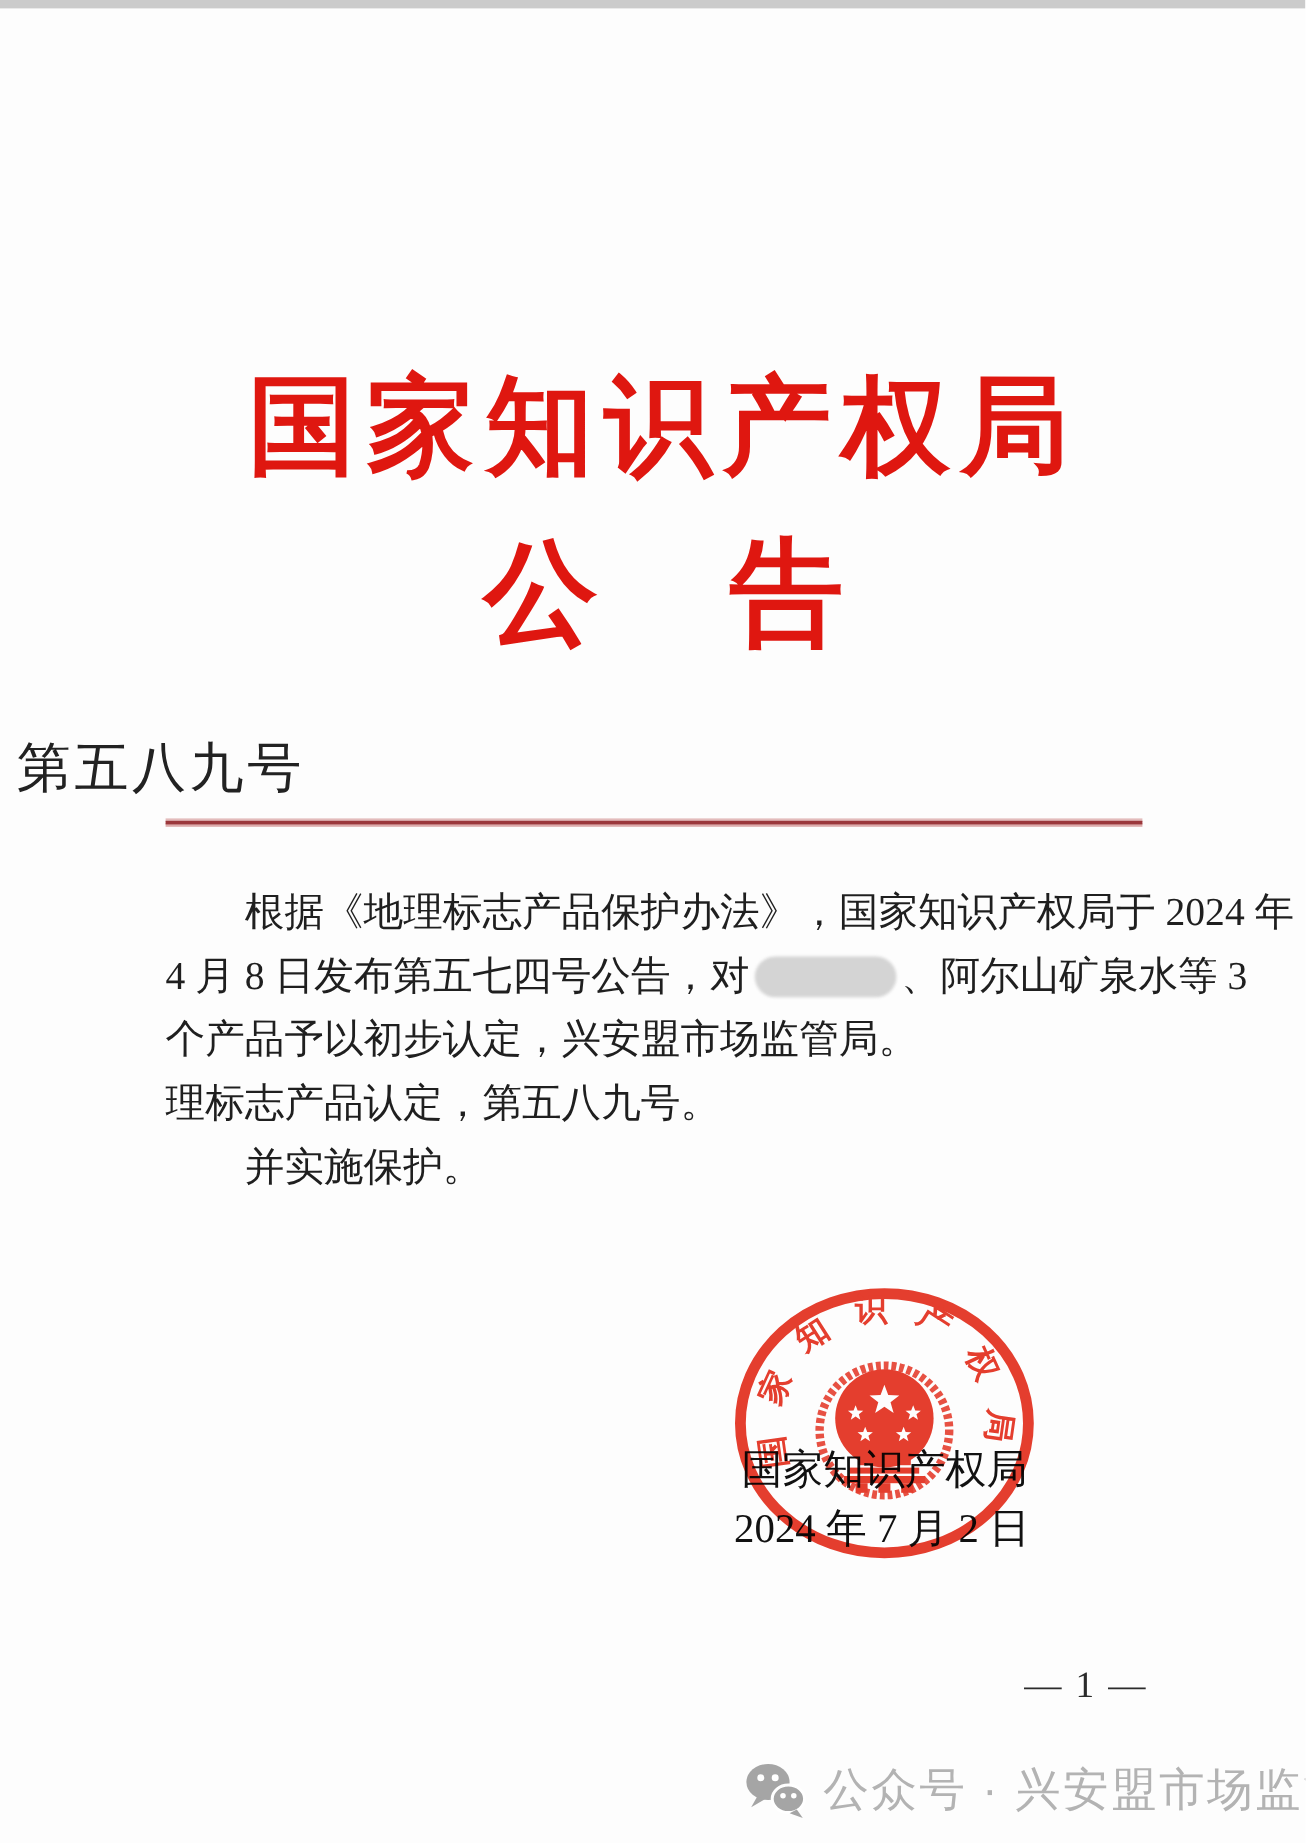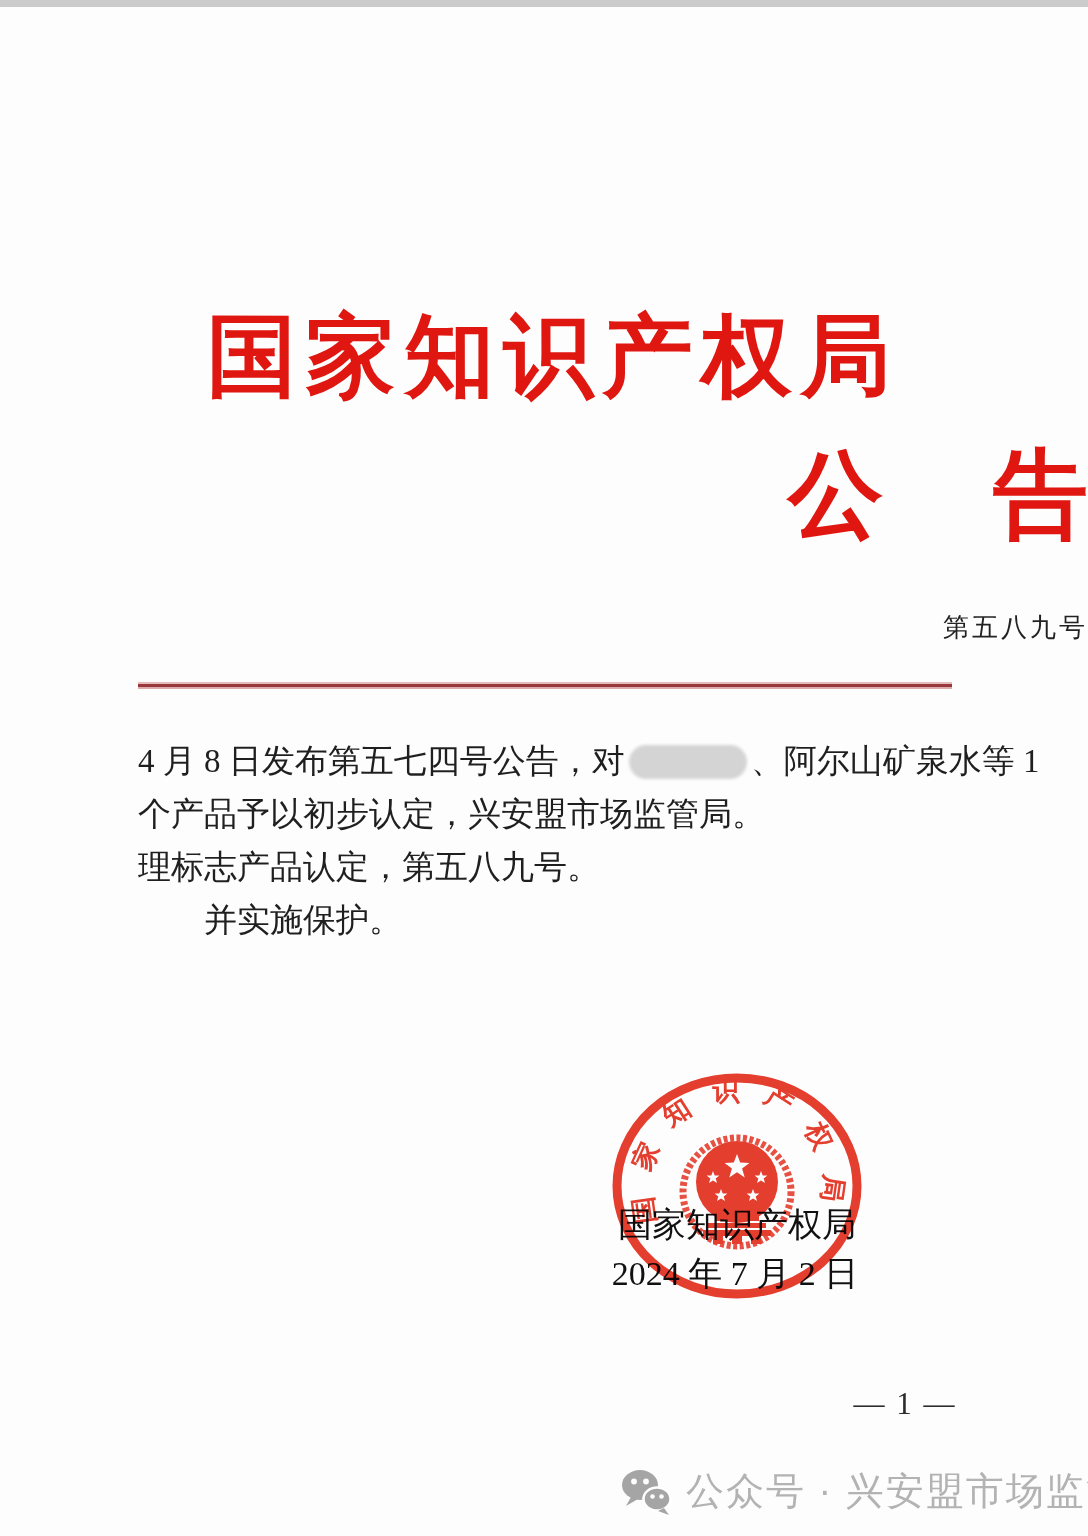--- a/index.html
+++ b/index.html
@@ -28,35 +28,35 @@
     letter-spacing: 9px;
     color: #df1710;
     line-height: 1.0;
     white-space: nowrap;
   }
   .doc-type {
     position: absolute;
     left: 0; top: 448px;
     width: 1088px;
     padding-left: 18px;
-    text-align: right;
+    text-align: center;
     font-size: 95px;
     font-weight: bold;
     color: #df1710;
     line-height: 1.0;
     white-space: nowrap;
   }
   .doc-type .gap { display: inline-block; width: 110px; }
   .issue-no {
     position: absolute;
     left: 0; top: 610px;
     width: 1088px;
     padding-left: 14px;
-    text-align: right;
-    font-size: 26px;
+    text-align: left;
+    font-size: 45px;
     letter-spacing: 3px;
     color: #222222;
   }
   .red-rule {
     position: absolute;
     left: 138px; top: 684px;
     width: 814px; height: 3px;
     background: #9b383c;
     box-shadow: 0 2px 0 #dcabab, 0 -2px 0 #e3bcbc;
   }
@@ -139,21 +139,22 @@
 
   <div class="agency-title">国家知识产权局</div>
 
   <div class="doc-type"><span>公</span><span class="gap"></span><span>告</span></div>
 
   <div class="issue-no">第五八九号</div>
 
   <div class="red-rule"></div>
 
   <div class="body-text">
-    <div class="line"><span>4 月 8 日发布第五七四号公告，对</span><span class="redaction"></span><span>、阿尔山矿泉水等 1</span></div>
+    <div class="line indent">根据《地理标志产品保护办法》，国家知识产权局于 2024 年</div>
+    <div class="line"><span>4 月 8 日发布第五七四号公告，对</span><span class="redaction"></span><span>、阿尔山矿泉水等 3</span></div>
     <div class="line">个产品予以初步认定，兴安盟市场监管局。</div>
     <div class="line">理标志产品认定，第五八九号。</div>
     <div class="line indent">并实施保护。</div>
   </div>
 
   <div class="sig-name">国家知识产权局</div>
   <div class="sig-date">2024 年 7 月 2 日</div>
 
   <svg class="seal-svg" viewBox="0 0 256 232" xmlns="http://www.w3.org/2000/svg">
 

